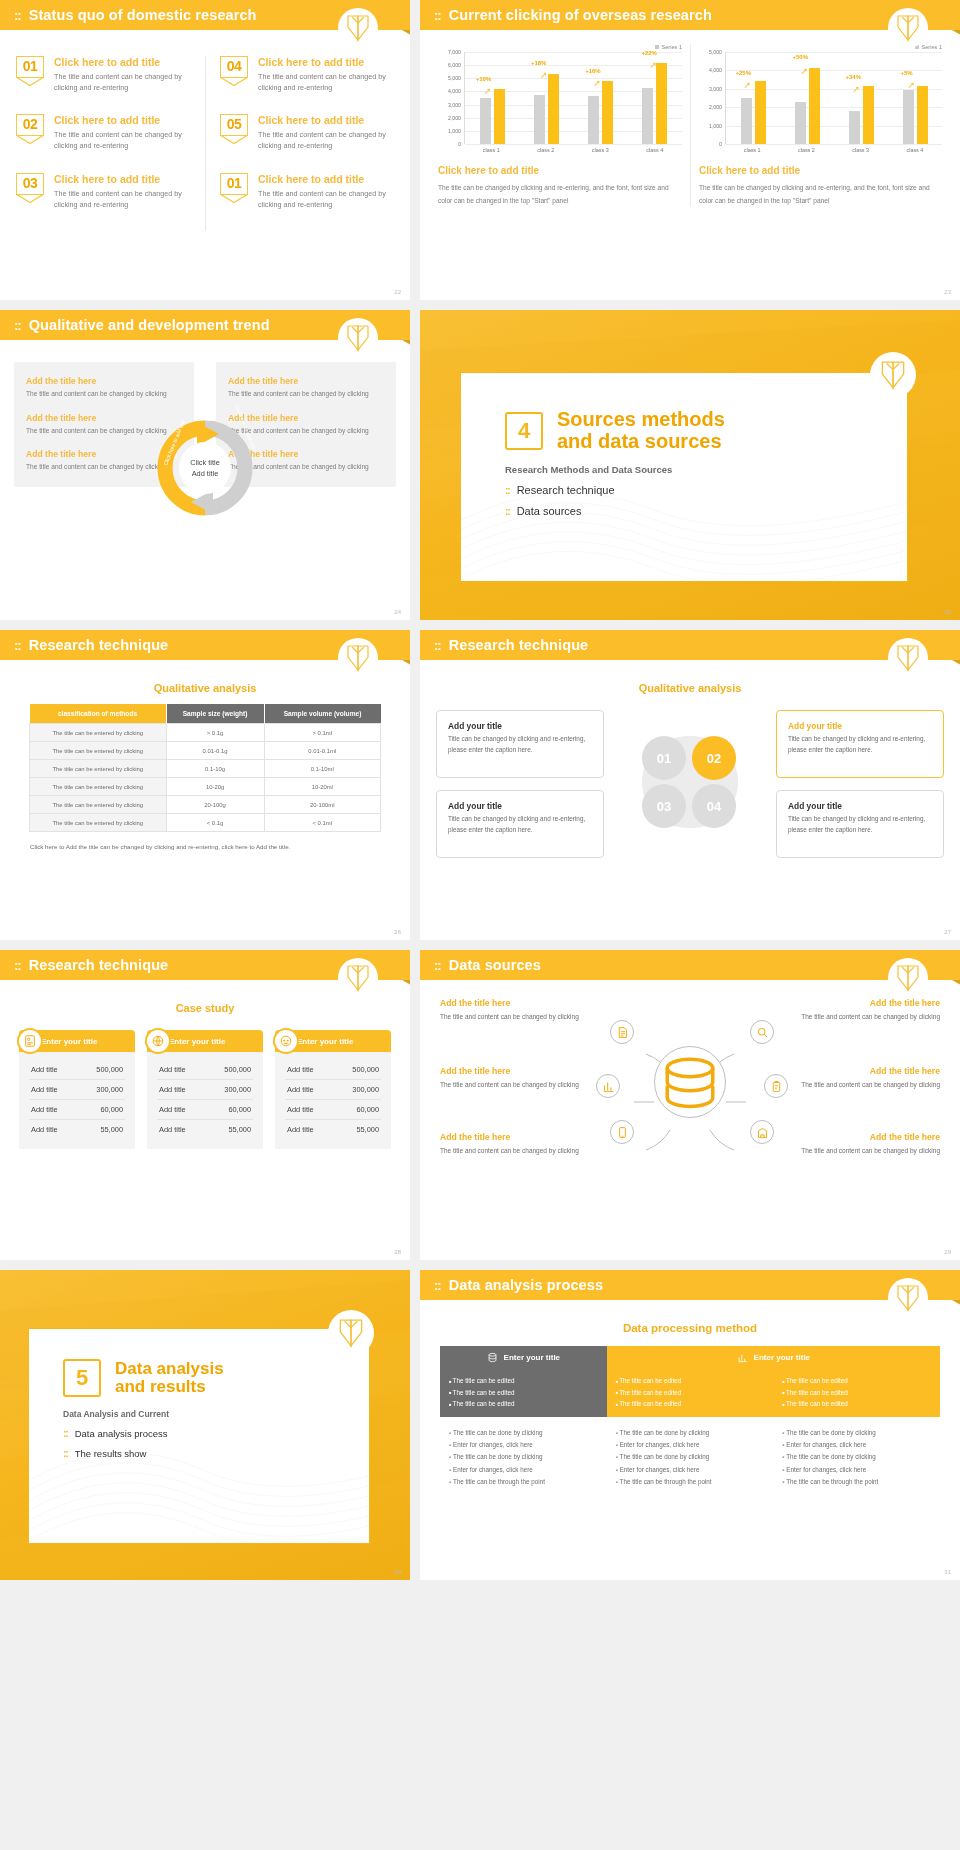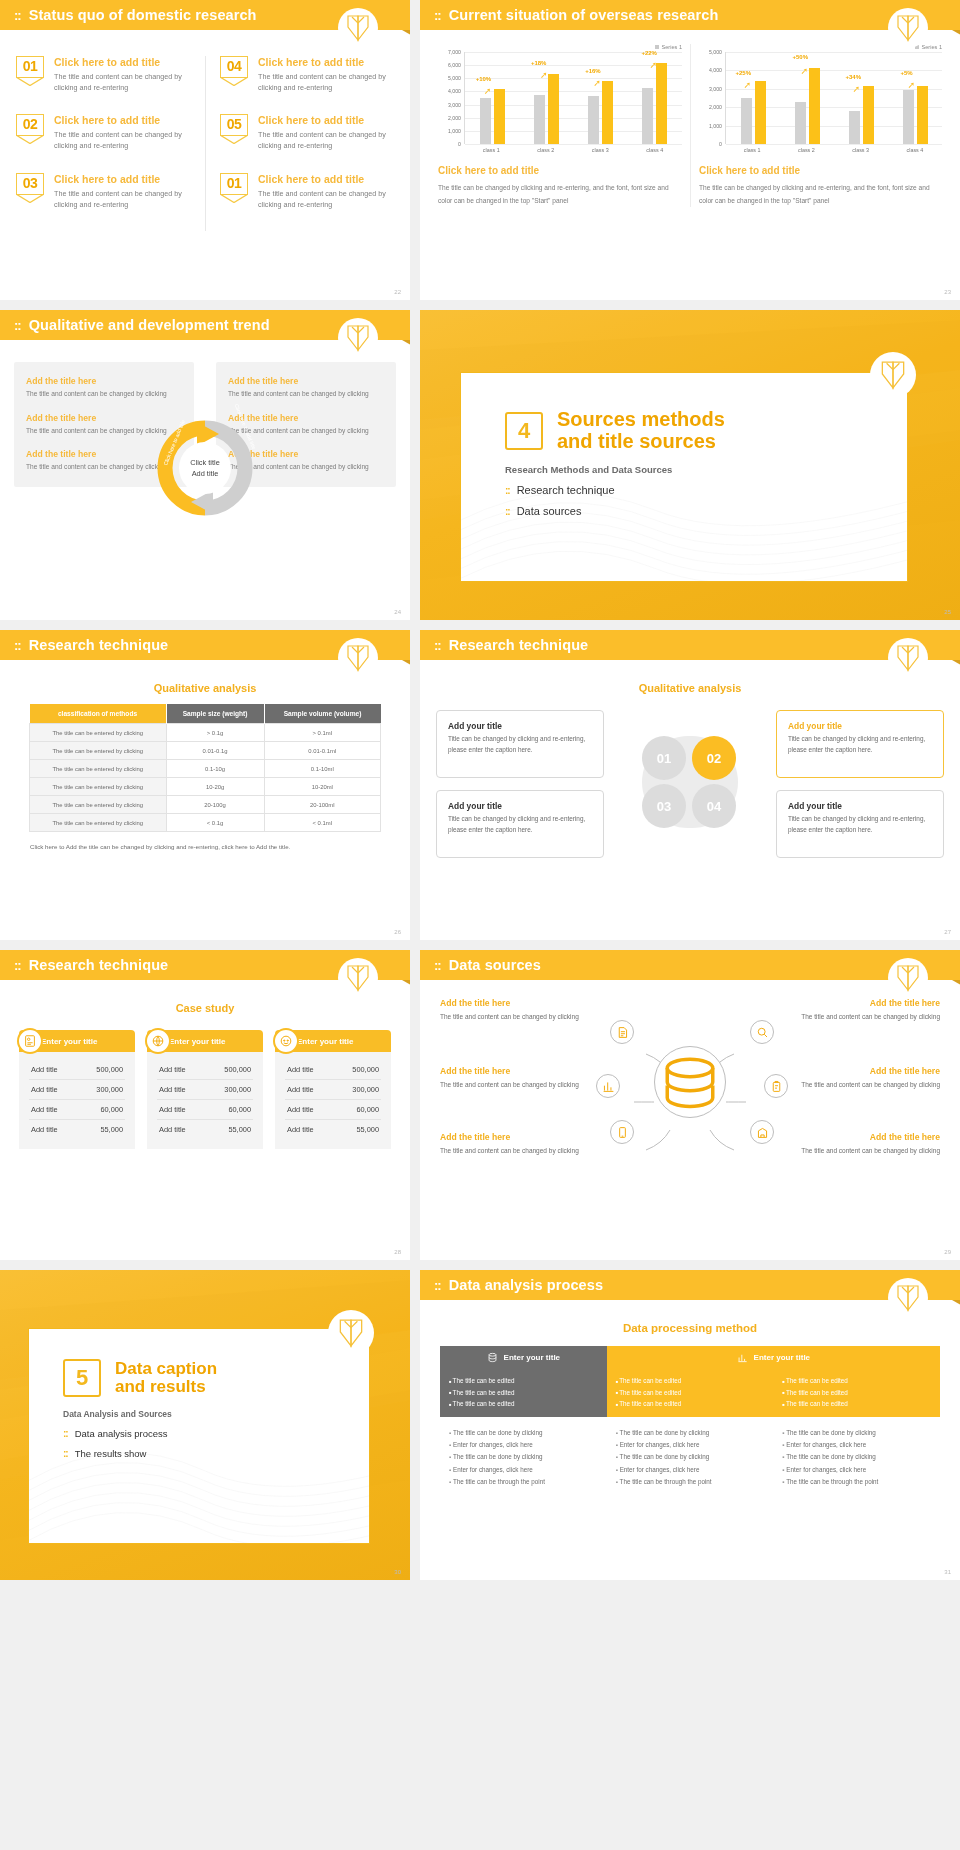--- a/index.html
+++ b/index.html
@@ -267,21 +267,21 @@
           </div>
         </div>
       </div>
     </div>
     <div class="pagenum">22</div>
   </div>
 
   <div class="slide r1">
     <div class="hdr">
       <span class="dots">::</span>
-      <span class="htitle">Current situation of overseas research</span>
+      <span class="htitle">Current clicking of overseas research</span>
     </div>
     <div class="badge">
       <svg viewBox="0 0 26 30" fill="none" stroke="#f6c13a" stroke-width="1.2">
         <path d="M3 3 L13 3 L13 27 L3 14 Z"></path>
           <path d="M23 3 L13 3 L13 27 L23 14 Z"></path>
           <path d="M13 10 L7 4 M13 10 L19 4"></path>
       </svg>
     </div>
     <div class="s2-body">
 
@@ -484,21 +484,21 @@
             <path d="M0 102 Q80 62 160 94 T400 78"></path>
               <path d="M0 110 Q80 70 160 102 T400 86"></path>
             <path d="M0 118 Q80 78 160 110 T400 94"></path>
           </g>
         </svg>
         <div class="sec-inner">
           <div class="sec-row">
             <div class="sec-num">4</div>
             <div class="sec-ttl">
               <div>Sources methods</div>
-              <div>and title sources</div>
+              <div>and data sources</div>
             </div>
           </div>
           <div class="sec-sub">Research Methods and Data Sources</div>
           <div class="sec-li">
             <span class="dd">::</span>
             <span>Research technique</span>
           </div>
           <div class="sec-li">
             <span class="dd">::</span>
             <span>Data sources</span>
@@ -837,25 +837,25 @@
               <path d="M0 94 Q70 54 140 86 T340 70"></path>
             <path d="M0 102 Q70 62 140 94 T340 78"></path>
               <path d="M0 110 Q70 70 140 102 T340 86"></path>
             <path d="M0 118 Q70 78 140 110 T340 94"></path>
           </g>
         </svg>
         <div class="sec-inner" style="padding: 30px 0 0 34px">
           <div class="sec-row">
             <div class="sec-num">5</div>
             <div class="sec-ttl" style="font-size:17px">
-              <div>Data caption</div>
+              <div>Data analysis</div>
               <div>and results</div>
             </div>
           </div>
-          <div class="sec-sub" style="font-size:8.5px">Data Analysis and Sources</div>
+          <div class="sec-sub" style="font-size:8.5px">Data Analysis and Current</div>
           <div class="sec-li" style="font-size:9.5px">
             <span class="dd">::</span>
             <span>Data analysis process</span>
           </div>
           <div class="sec-li" style="font-size:9.5px">
             <span class="dd">::</span>
             <span>The results show</span>
           </div>
         </div>
       </div>

